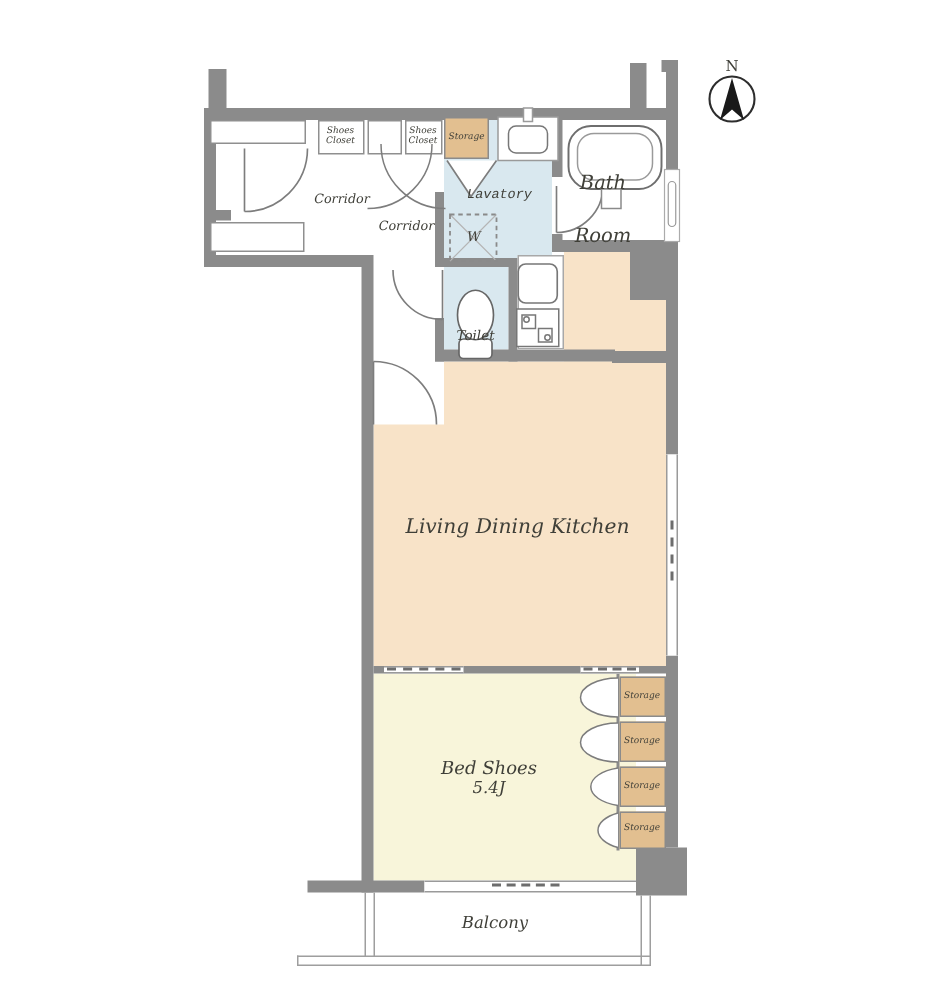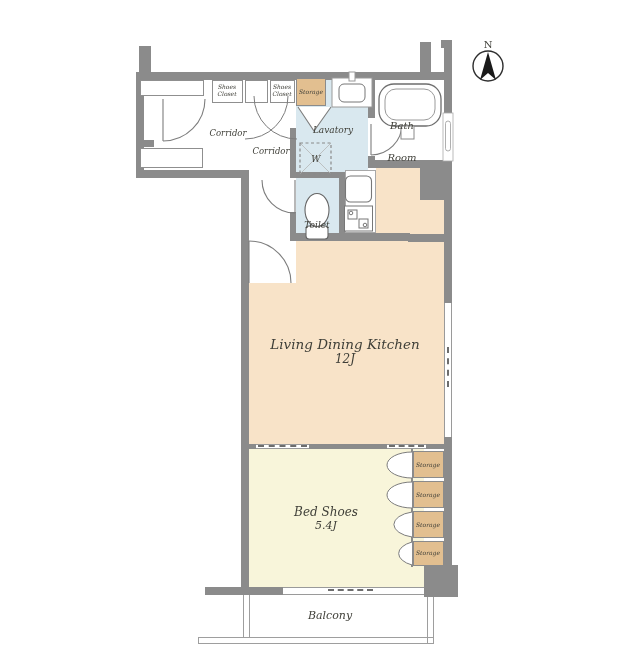--- a/index.html
+++ b/index.html
@@ -149,29 +149,28 @@
     <g>
       <circle cx="488" cy="66" r="15" fill="none" stroke="#2d2d2d" stroke-width="1.4"></circle>
       <polygon points="488,52 496,80 488,73 480,80" fill="#1a1a1a"></polygon>
     </g>
   </svg>
 
   <div class="lbl" style="left:488px;top:45px;font-size:10px;font-style:normal;">N</div>
 
   <div class="lbl" style="left:228px;top:134px;font-size:8.5px;">Corridor</div>
   <div class="lbl" style="left:271px;top:152px;font-size:8.5px;text-align:right;">Corridor</div>
-  <div class="lbl" style="left:333px;top:130px;font-size:9px;">Lavatory</div>
+  <div class="lbl" style="left:333px;top:130px;font-size:9px;font-family:Liberation Mono, monospace;">Lavatory</div>
   <div class="lbl" style="left:317px;top:189px;font-size:9px;margin-top:36px;">Toilet</div>
-  <div class="lbl" style="left:402px;top:141px;font-size:10px;">
+  <div class="lbl" style="left:402px;top:141px;font-size:13px;">
     <span style="display:block;">Bath</span>
     <span style="display:block;margin-top:20px;">Room</span>
   </div>
   <div class="lbl" style="left:345px;top:352px;font-size:13.5px;">
     <span style="display:block;">Living Dining Kitchen</span>
-    <span style="display:block;font-size:12px;">12J</span>
   </div>
   <div class="lbl" style="left:326px;top:519px;font-size:12px;">
     <span style="display:block;">Bed Shoes</span>
     <span style="display:block;font-size:11px;">5.4J</span>
   </div>
   <div class="lbl" style="left:330px;top:616px;font-size:11px;">Balcony</div>
 
   <div class="lbl" style="left:227px;top:91px;font-size:6px;line-height:1.1;">
     <span style="display:block;">Shoes</span>
     <span style="display:block;">Closet</span>

